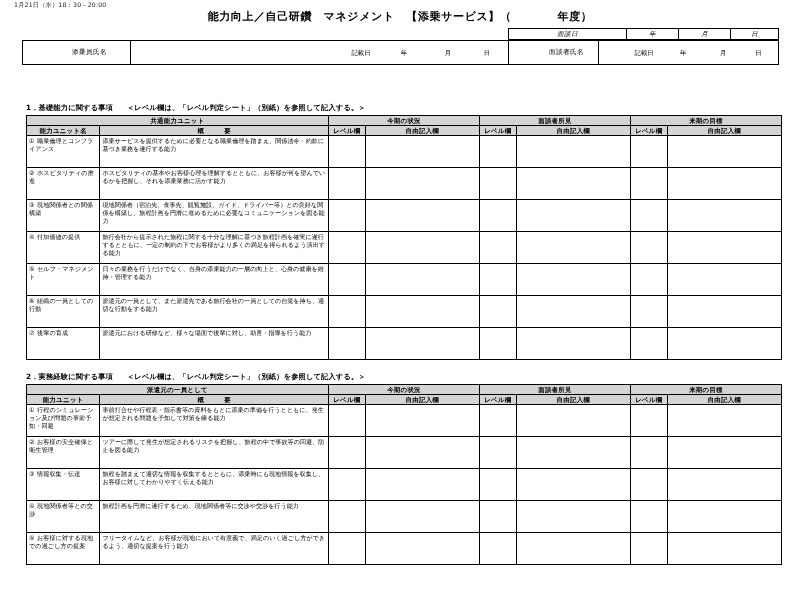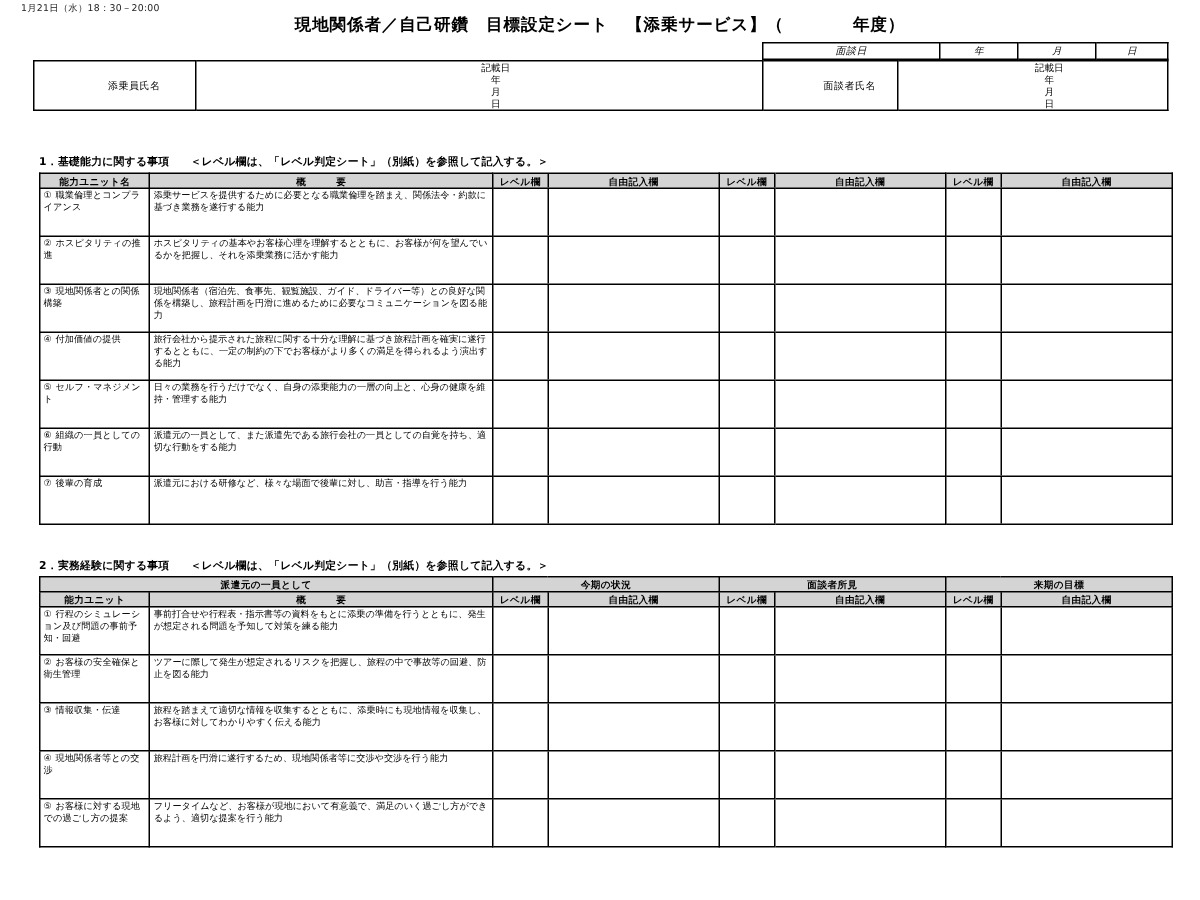--- a/index.html
+++ b/index.html
@@ -95,21 +95,20 @@
   }
   .val { background: #ffffff; }
   .datefields {
     display: flex;
     justify-content: flex-end;
     align-items: center;
     padding-right: 4px;
     gap: 0;
     font-size: 6.4px;
     height: 100%;
-    flex-direction: column;
   }
   .datefields span { display: inline-block; text-align: center; }
   .df-label { width: 42px; }
   .df-y { width: 44px; }
   .df-m { width: 44px; }
   .df-d { width: 34px; }
 
   .ident-table2 {
     width: 756px;
     margin-top: 6px;
@@ -178,21 +177,21 @@
   col.c-free  { width: 112px; }
 </style>
 </head>
 <body>
 
 <div class="page">
 
   <div class="meta-line">1月21日（水）18：30－20:00</div>
 
   <div class="doc-title">
-    <span>現地関係者／自己研鑽　目標設定シート　【添乗サービス】（</span><span class="gap"></span><span>年度）</span>
+    <span>能力向上／自己研鑽　マネジメント　【添乗サービス】（</span><span class="gap"></span><span>年度）</span>
   </div>
 
   <div class="top-wrap">
 
     <table class="interview-date-strip">
       <colgroup>
         <col style="width:118px">
         <col style="width:52px">
         <col style="width:52px">
         <col style="width:48px">
@@ -251,20 +250,26 @@
           <col class="c-desc">
         <col class="c-lvl">
           <col class="c-free">
         <col class="c-lvl">
           <col class="c-free">
         <col class="c-lvl">
           <col class="c-free">
       </colgroup>
       <thead>
         <tr>
+          <th colspan="2">共通能力ユニット</th>
+          <th colspan="2">今期の状況</th>
+          <th colspan="2">面談者所見</th>
+          <th colspan="2">来期の目標</th>
+        </tr>
+        <tr>
           <th class="sub">能力ユニット名</th>
           <th class="sub">概　　　要</th>
           <th class="sub level-head">レベル欄</th>
           <th class="sub">自由記入欄</th>
           <th class="sub level-head">レベル欄</th>
           <th class="sub">自由記入欄</th>
           <th class="sub level-head">レベル欄</th>
           <th class="sub">自由記入欄</th>
         </tr>
       </thead>

